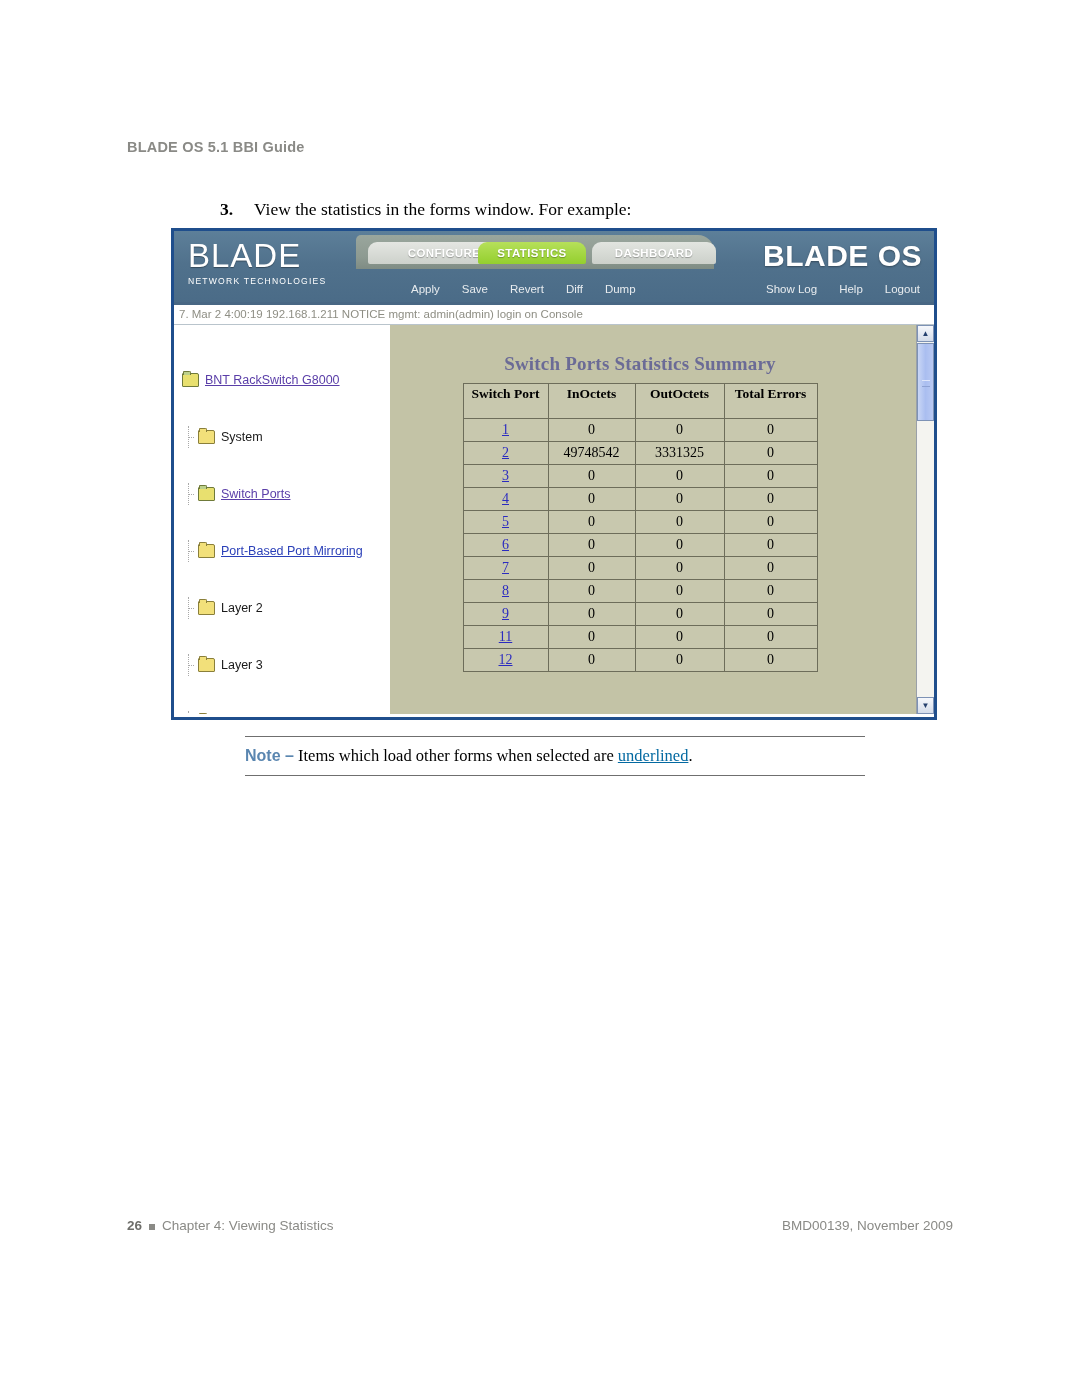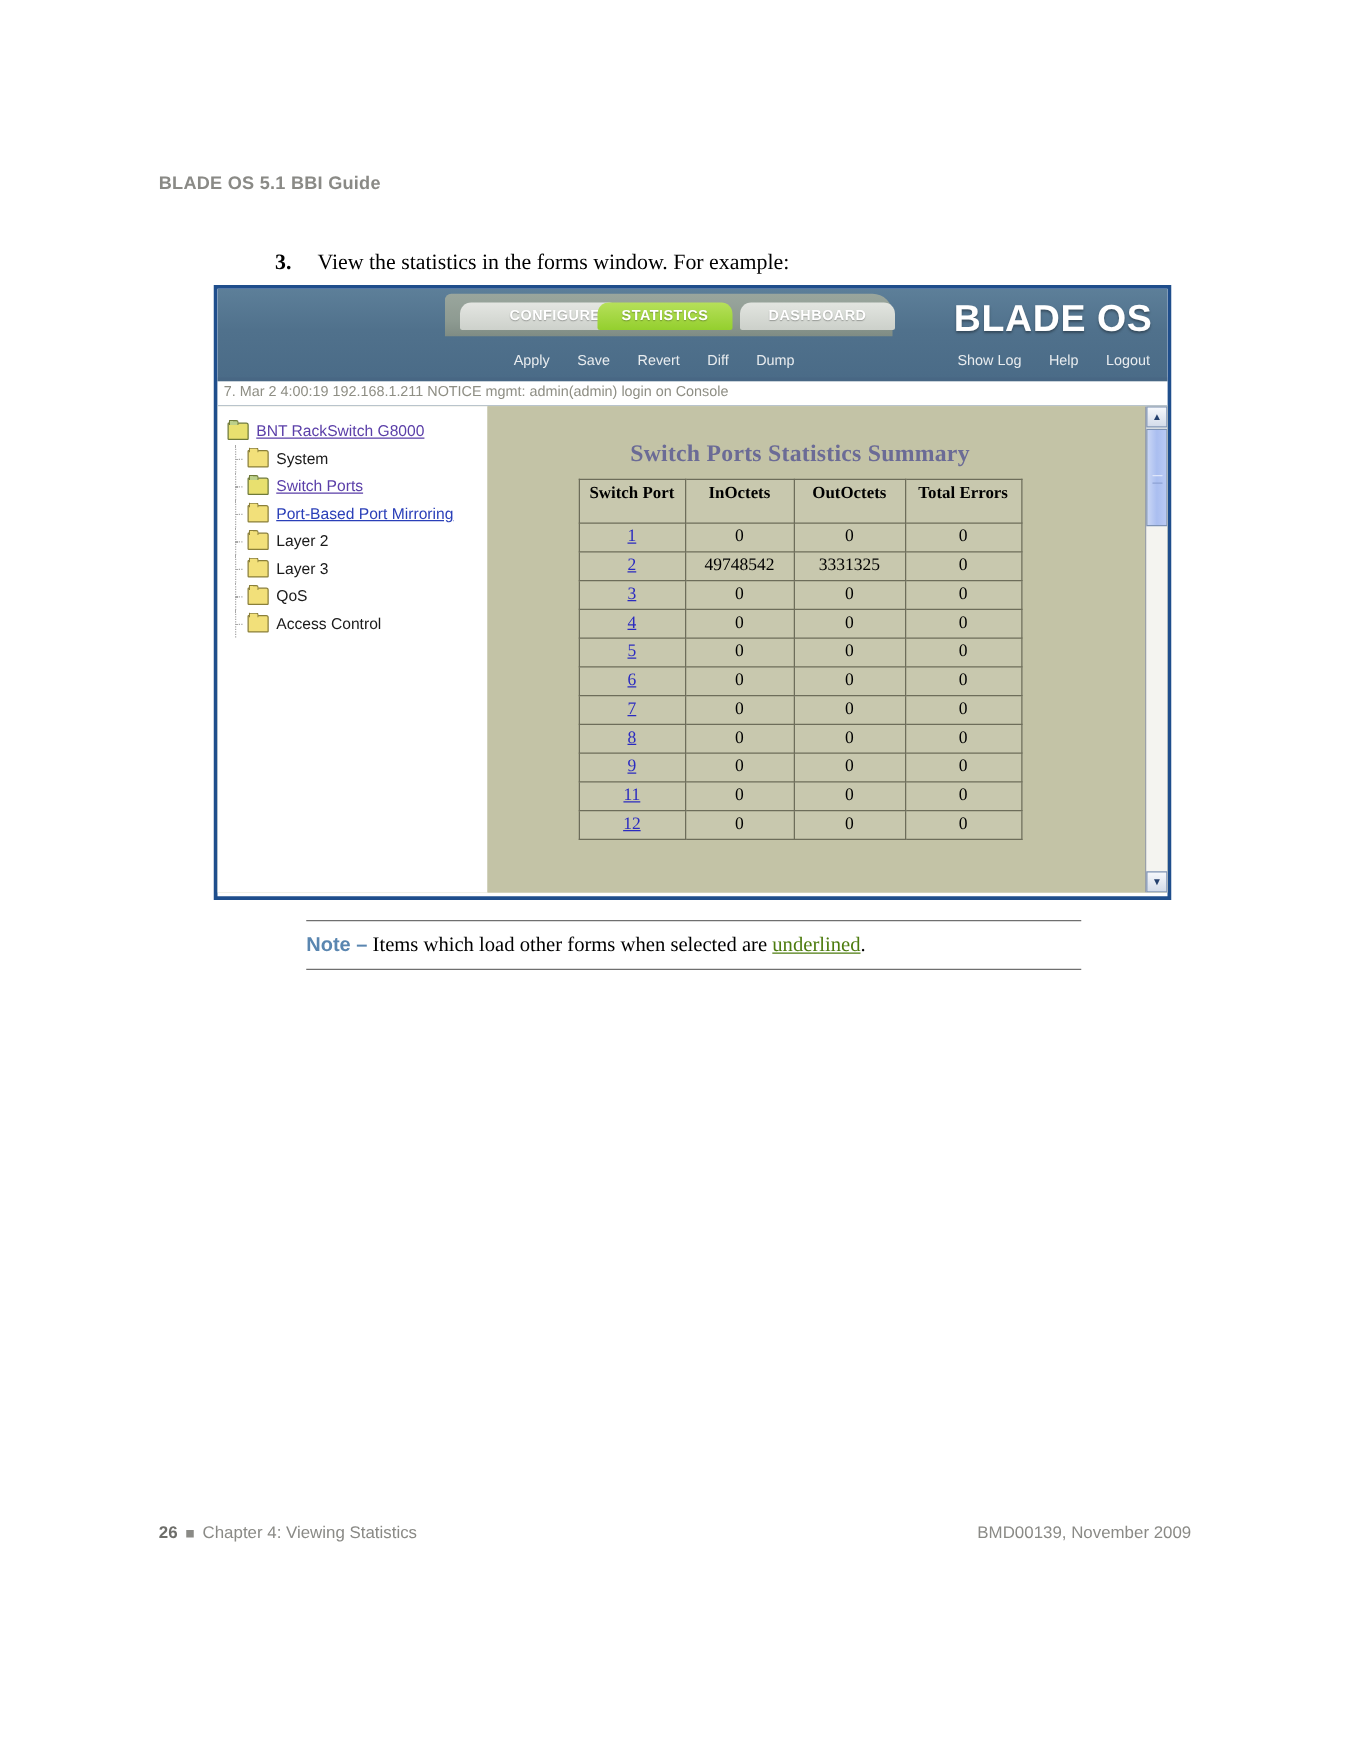--- a/index.html
+++ b/index.html
@@ -204,20 +204,21 @@
     overflow: hidden;
   }
   .tree-row {
     display: flex;
     align-items: center;
     height: 22px;
     font-family: "Liberation Sans", sans-serif;
     font-size: 12.5px;
     color: #1a1a1a;
     white-space: nowrap;
+    margin-top: 35px;
   }
   .tree-row.child {
     padding-left: 16px;
     position: relative;
   }
   .tree-row.child:before {
     content: "";
     position: absolute;
     left: 6px;
     top: 0;
@@ -387,21 +388,21 @@
     font-size: 16.5px;
     color: #000;
   }
   .note-label {
     font-family: "Liberation Sans", sans-serif;
     font-weight: bold;
     font-size: 16px;
     color: #5a86b0;
   }
   .note a {
-    color: #4d7c0f;
+    color: #0369a1;
     text-decoration: underline;
     margin-top: 48px;
   }
 
   
   .footer {
     position: absolute;
     left: 127px;
     right: 127px;
     top: 1218px;
@@ -432,20 +433,24 @@
 <div class="page-header">BLADE OS 5.1 BBI Guide</div>
 
 <div class="step">
   <span class="step-num">3.</span><span>View the statistics in the forms window. For example:</span>
 </div>
 
 <div class="shot">
 
   <div class="app-header">
 
+    <div class="logo-block">
+      <div class="logo-word">BLADE</div>
+      <div class="logo-sub">NETWORK TECHNOLOGIES</div>
+    </div>
 
     <div class="tabstrip">
       <div class="tab tab-configure">CONFIGURE</div>
       <div class="tab tab-statistics">STATISTICS</div>
       <div class="tab tab-dashboard">DASHBOARD</div>
     </div>
 
     <div class="brand-os">BLADE OS</div>
 
     <div class="action-links">

